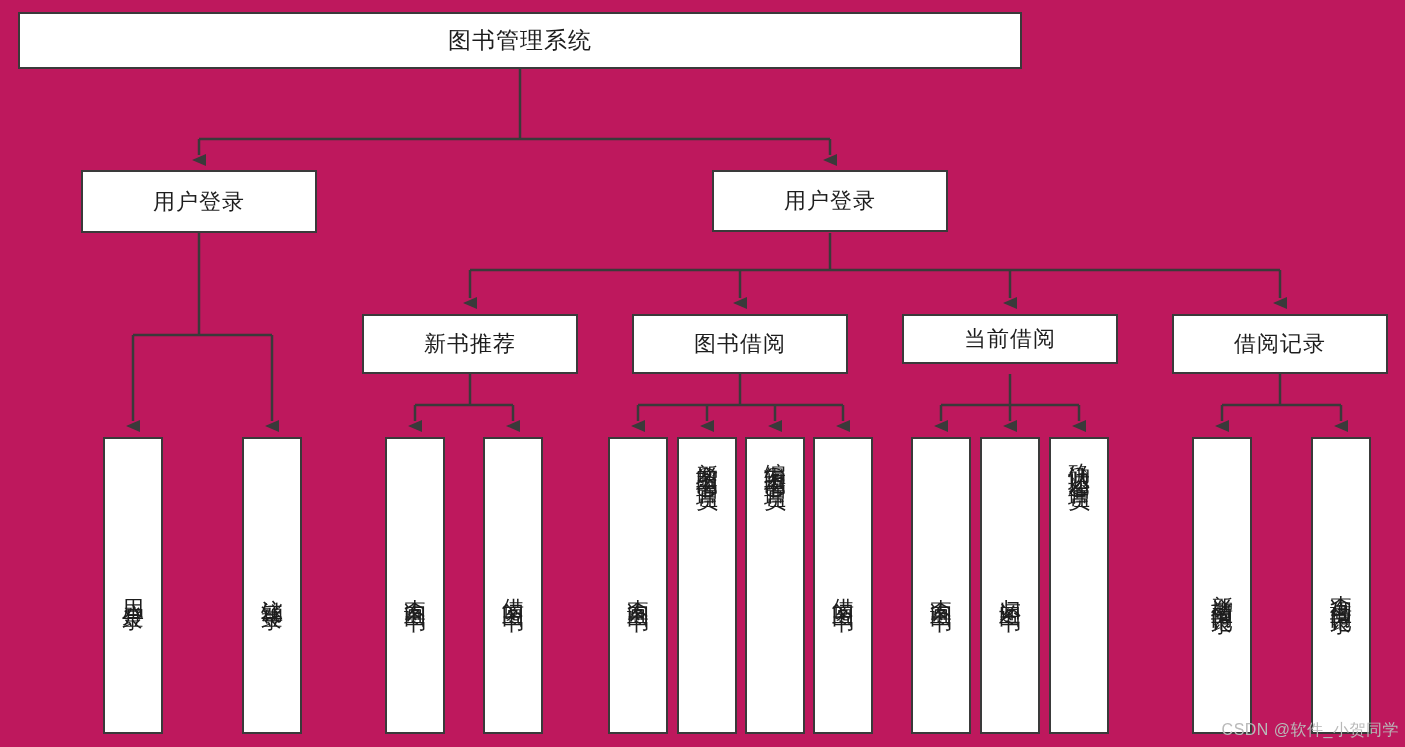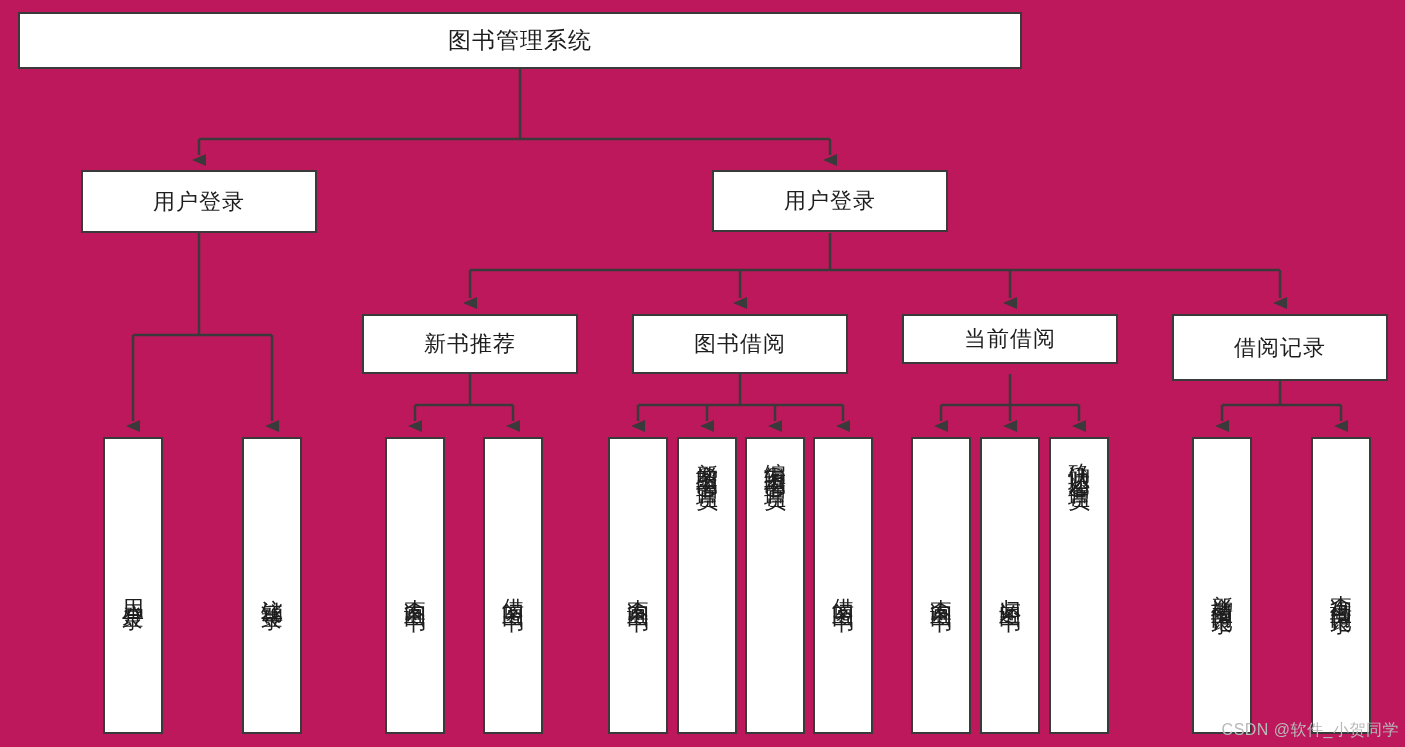--- a/index.html
+++ b/index.html
@@ -79,21 +79,21 @@
   <div class="node h" style="left:81px;top:170px;width:236px;height:63px;">用户登录</div>
 
   <div class="node h" style="left:712px;top:170px;width:236px;height:62px;">用户登录</div>
 
   <div class="node h" style="left:362px;top:314px;width:216px;height:60px;">新书推荐</div>
 
   <div class="node h" style="left:632px;top:314px;width:216px;height:60px;">图书借阅</div>
 
   <div class="node h" style="left:902px;top:314px;width:216px;height:50px;">当前借阅</div>
 
-  <div class="node h" style="left:1172px;top:314px;width:216px;height:67px;">借阅记录</div>
+  <div class="node h" style="left:1172px;top:314px;width:216px;height:60px;">借阅记录</div>
 
   <div class="node v mid" style="left:103px;top:437px;width:60px;height:297px;">用户登录</div>
 
   <div class="node v mid" style="left:242px;top:437px;width:60px;height:297px;">注销登录</div>
 
   <div class="node v mid" style="left:385px;top:437px;width:60px;height:297px;">查询图书</div>
 
   <div class="node v mid" style="left:483px;top:437px;width:60px;height:297px;">借阅图书</div>
 
   <div class="node v mid" style="left:608px;top:437px;width:60px;height:297px;">查询图书</div>

